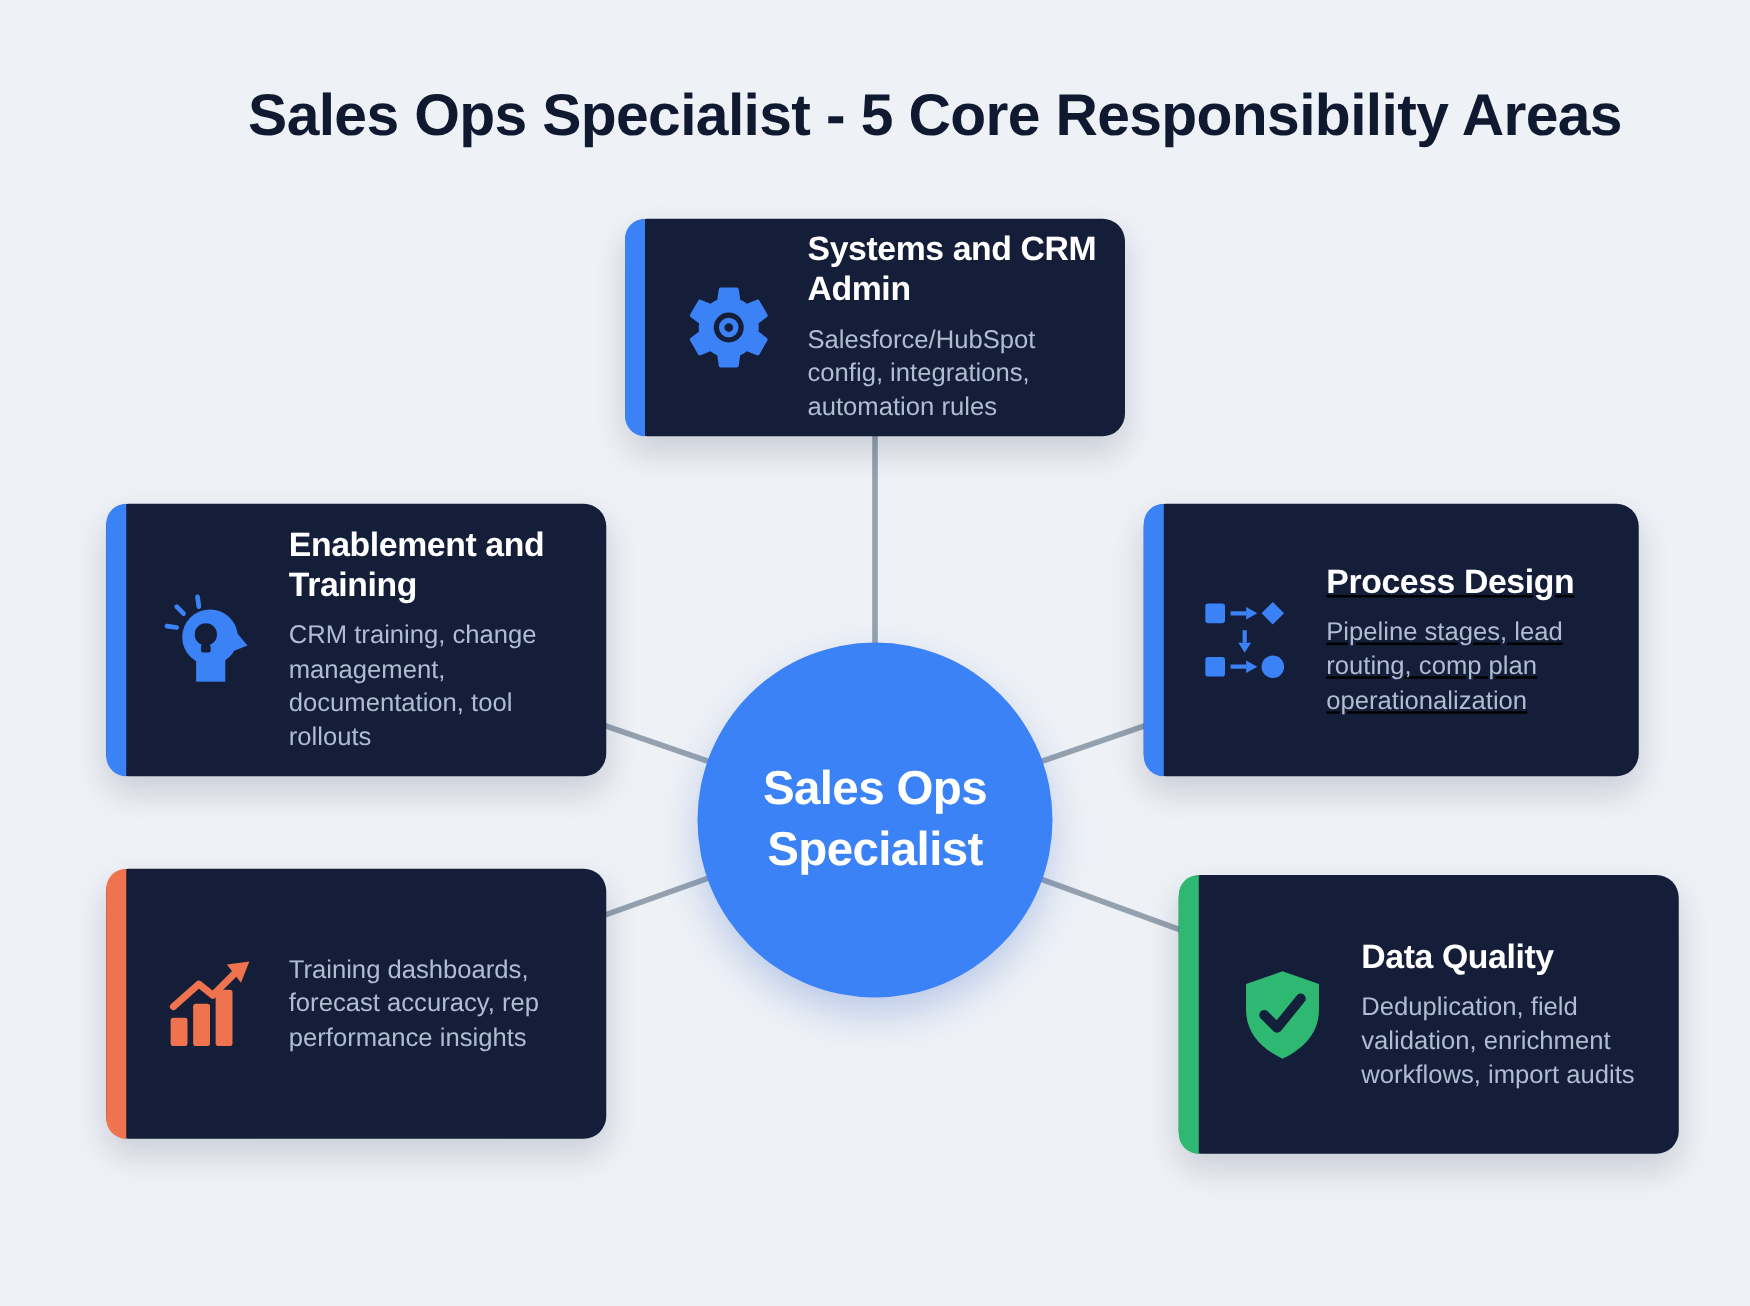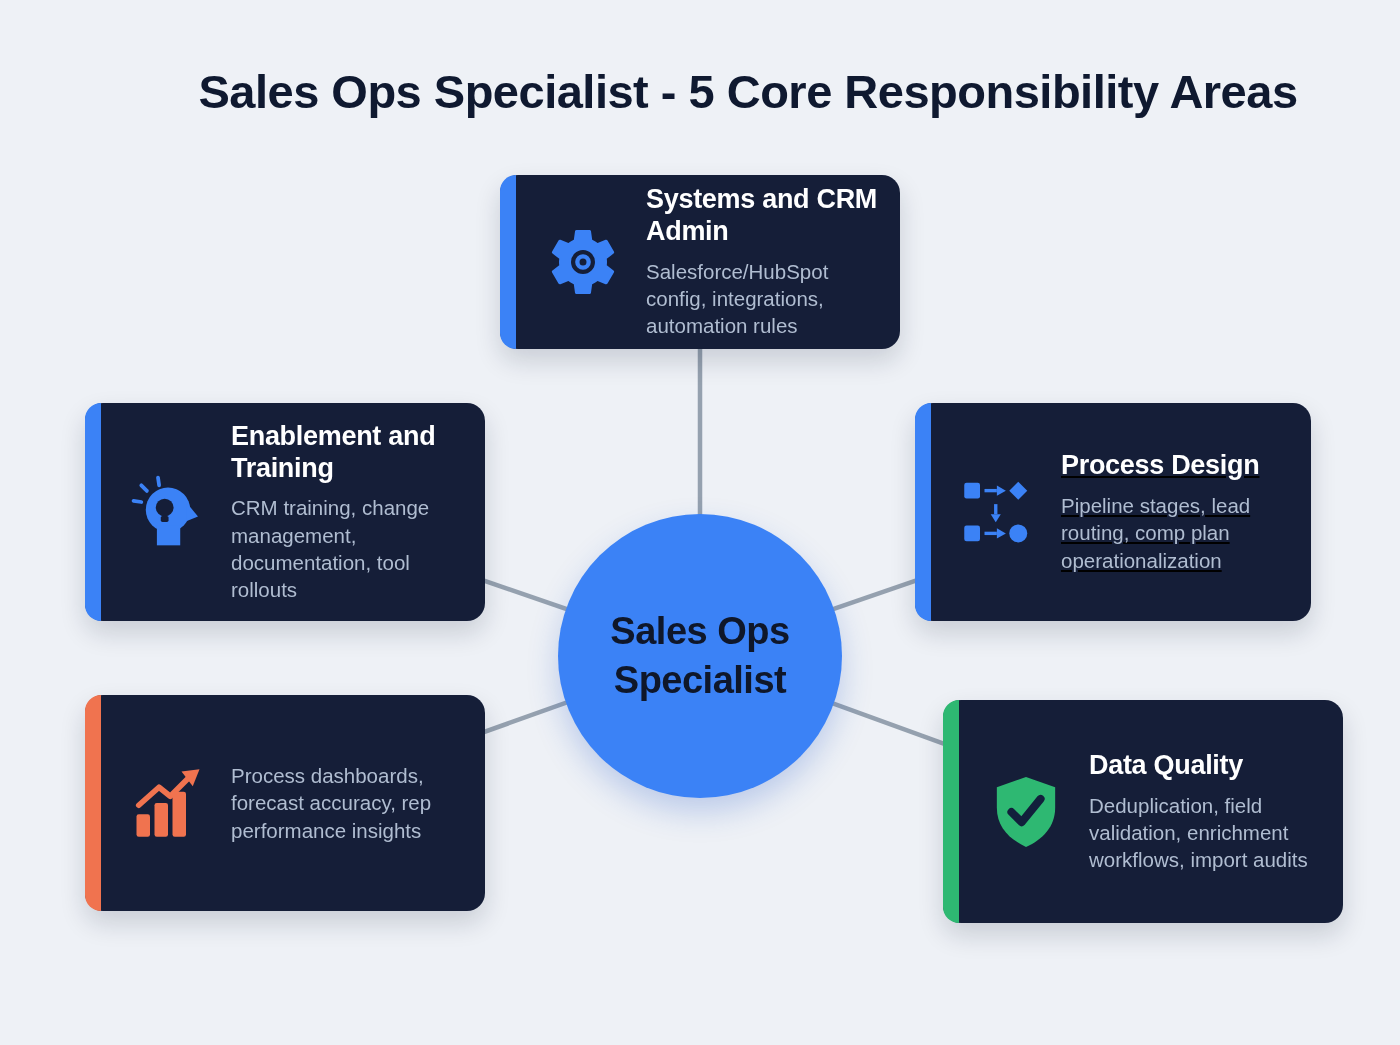--- a/index.html
+++ b/index.html
@@ -46,21 +46,21 @@
   }
   
   .hub {
     position:absolute; z-index:2; left:558px; top:514px;
     width:284px; height:284px; border-radius:50%;
     background:#3b82f6;
     display:flex; flex-direction:column; align-items:center; justify-content:center;
     box-shadow:0 14px 30px rgba(40,90,200,0.25);
   }
   .hub div {
-    color:#0f172a; font-size:38px; font-weight:700;
+    color:#ffffff; font-size:38px; font-weight:700;
     line-height:1.28; letter-spacing:-0.5px;
   }
   
   #card-systems     { left:500px; top:175px;  width:400px; height:174px; }
   #card-enablement  { left:85px;  top:403px;  width:400px; height:218px; }
   #card-process     { left:915px; top:403px;  width:396px; height:218px;text-decoration:underline; }
   #card-analytics   { left:85px;  top:695px;  width:400px; height:216px; }
   #card-dataquality { left:915px; top:700px;  width:400px; height:223px;margin-left:28px; }
 </style>
 </head>
@@ -141,21 +141,21 @@
     <div class="icon-wrap">
       <svg width="72" height="72" viewBox="0 0 64 64">
         <rect x="4" y="42" width="12" height="20" rx="2" fill="#f0734f"></rect>
         <rect x="20" y="32" width="12" height="30" rx="2" fill="#f0734f"></rect>
         <rect x="36" y="22" width="12" height="40" rx="2" fill="#f0734f"></rect>
         <polyline points="6,34 24,18 34,26 50,10" fill="none" stroke="#f0734f" stroke-width="5" stroke-linecap="round" stroke-linejoin="round"></polyline>
         <polygon points="44,4 60,2 54,17" fill="#f0734f"></polygon>
       </svg>
     </div>
     <div class="card-text">
-      <p class="card-desc">Process dashboards, forecast accuracy, rep performance insights</p>
+      <p class="card-desc">Training dashboards, forecast accuracy, rep performance insights</p>
     </div>
   </div>
 
   <div class="card" id="card-dataquality">
     <div class="accent-bar accent-green"></div>
     <div class="icon-wrap">
       <svg width="70" height="76" viewBox="0 0 48 52">
         <path d="M24 2 L44 9 V23 c0 13 -8.5 21.5 -20 27 C12.5 44.5 4 36 4 23 V9 Z" fill="#2eb872"></path>
         <polyline points="14,26 21,33 34,17" fill="none" stroke="#12203c" stroke-width="5.5" stroke-linecap="round" stroke-linejoin="round"></polyline>
       </svg>

